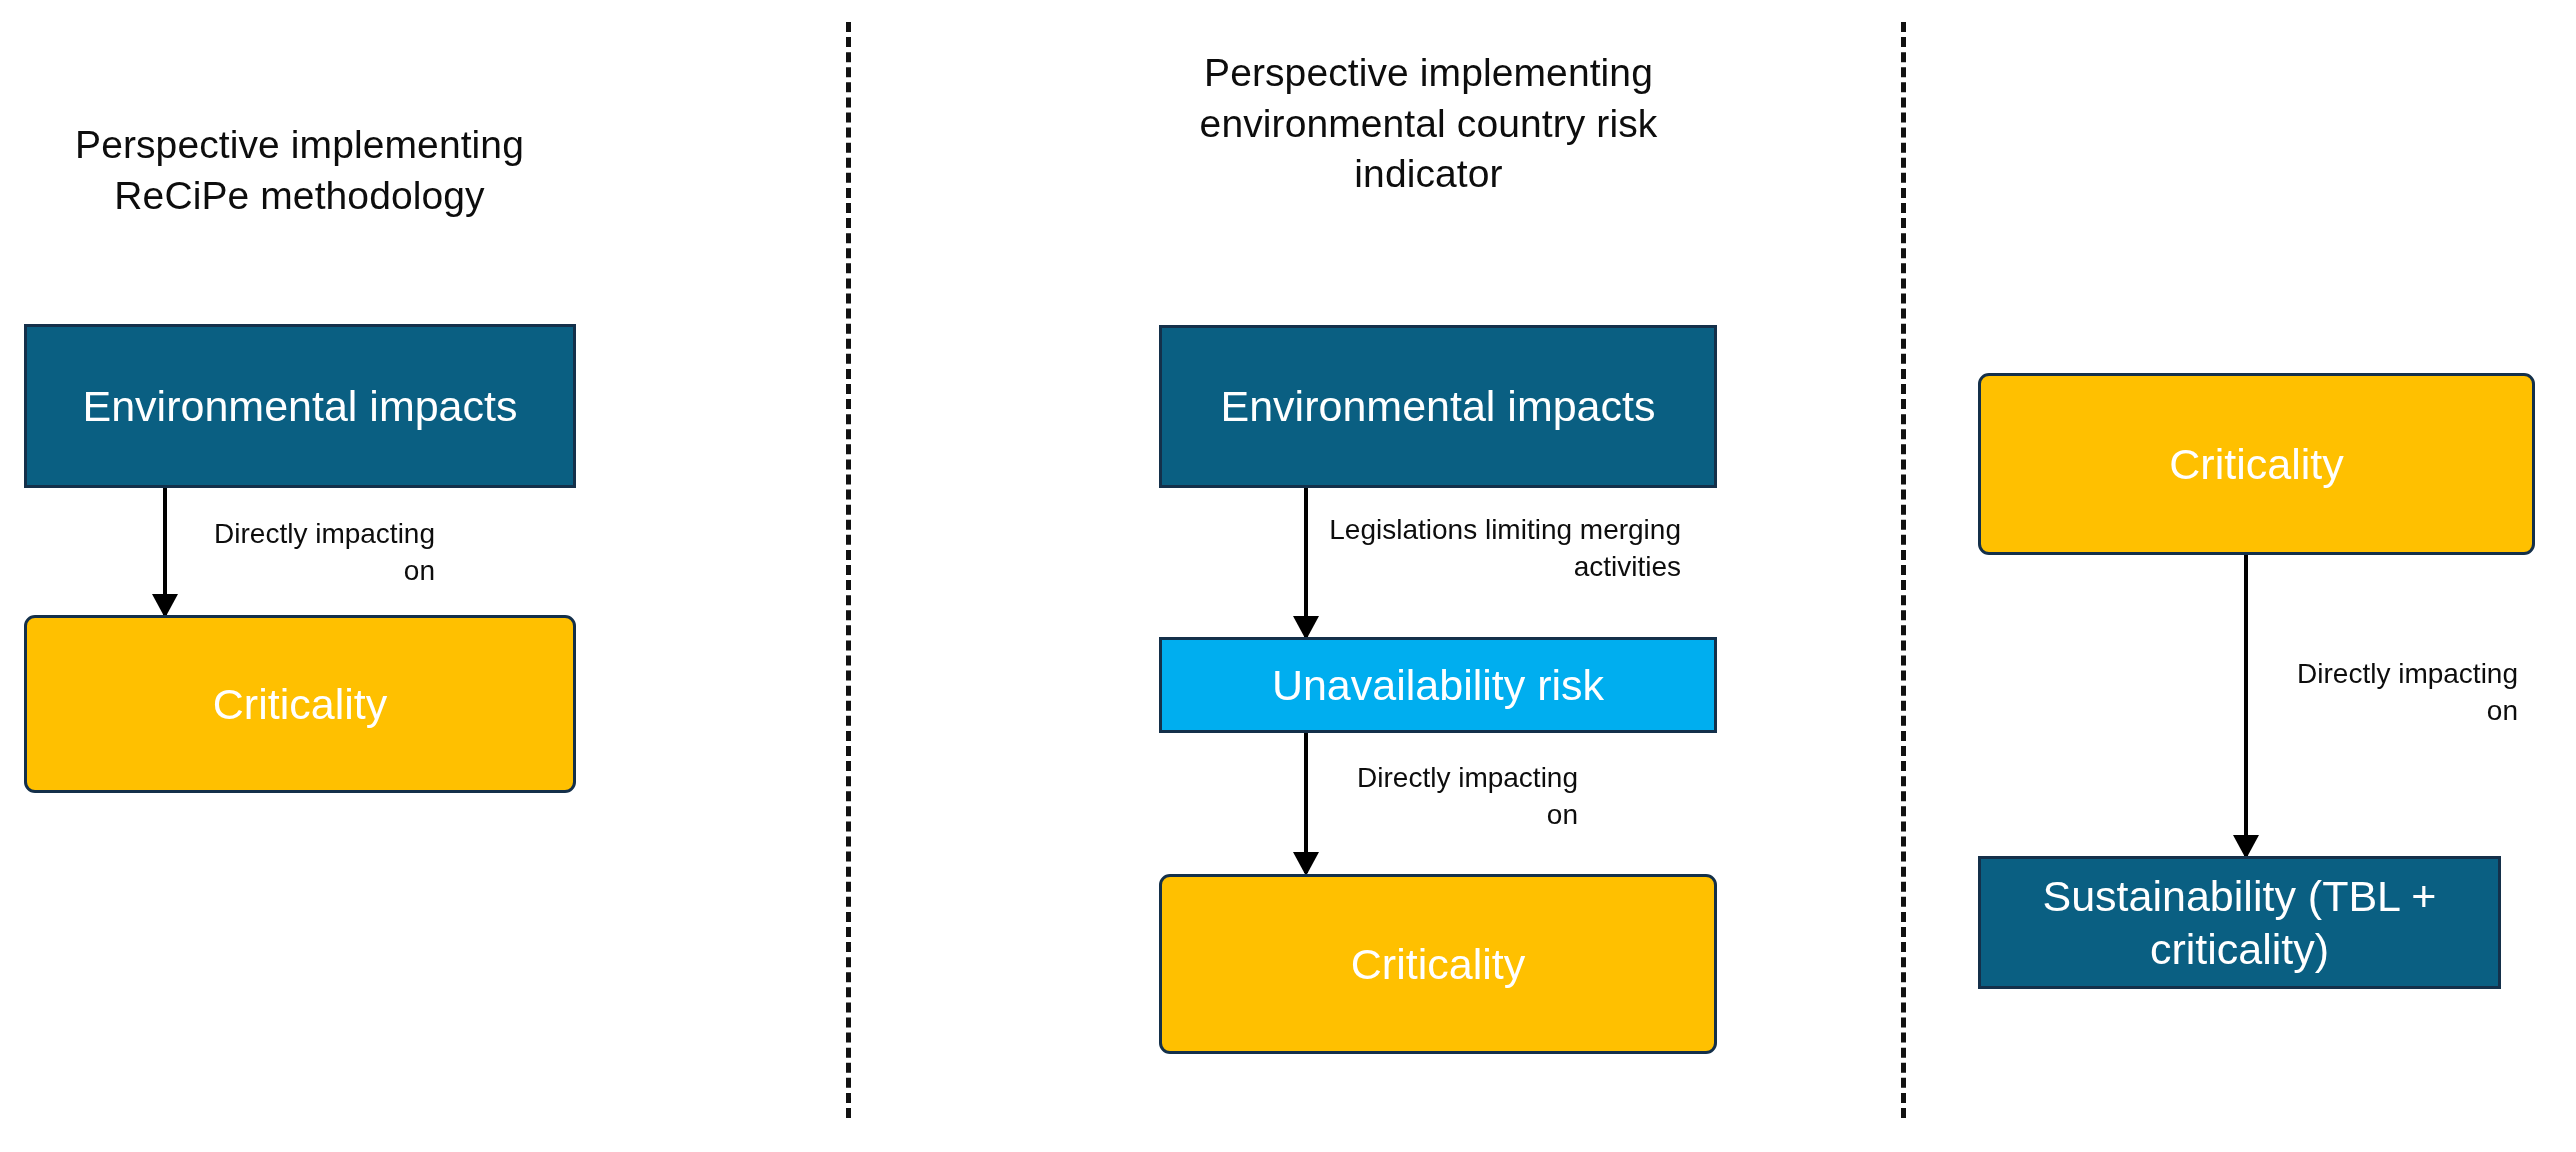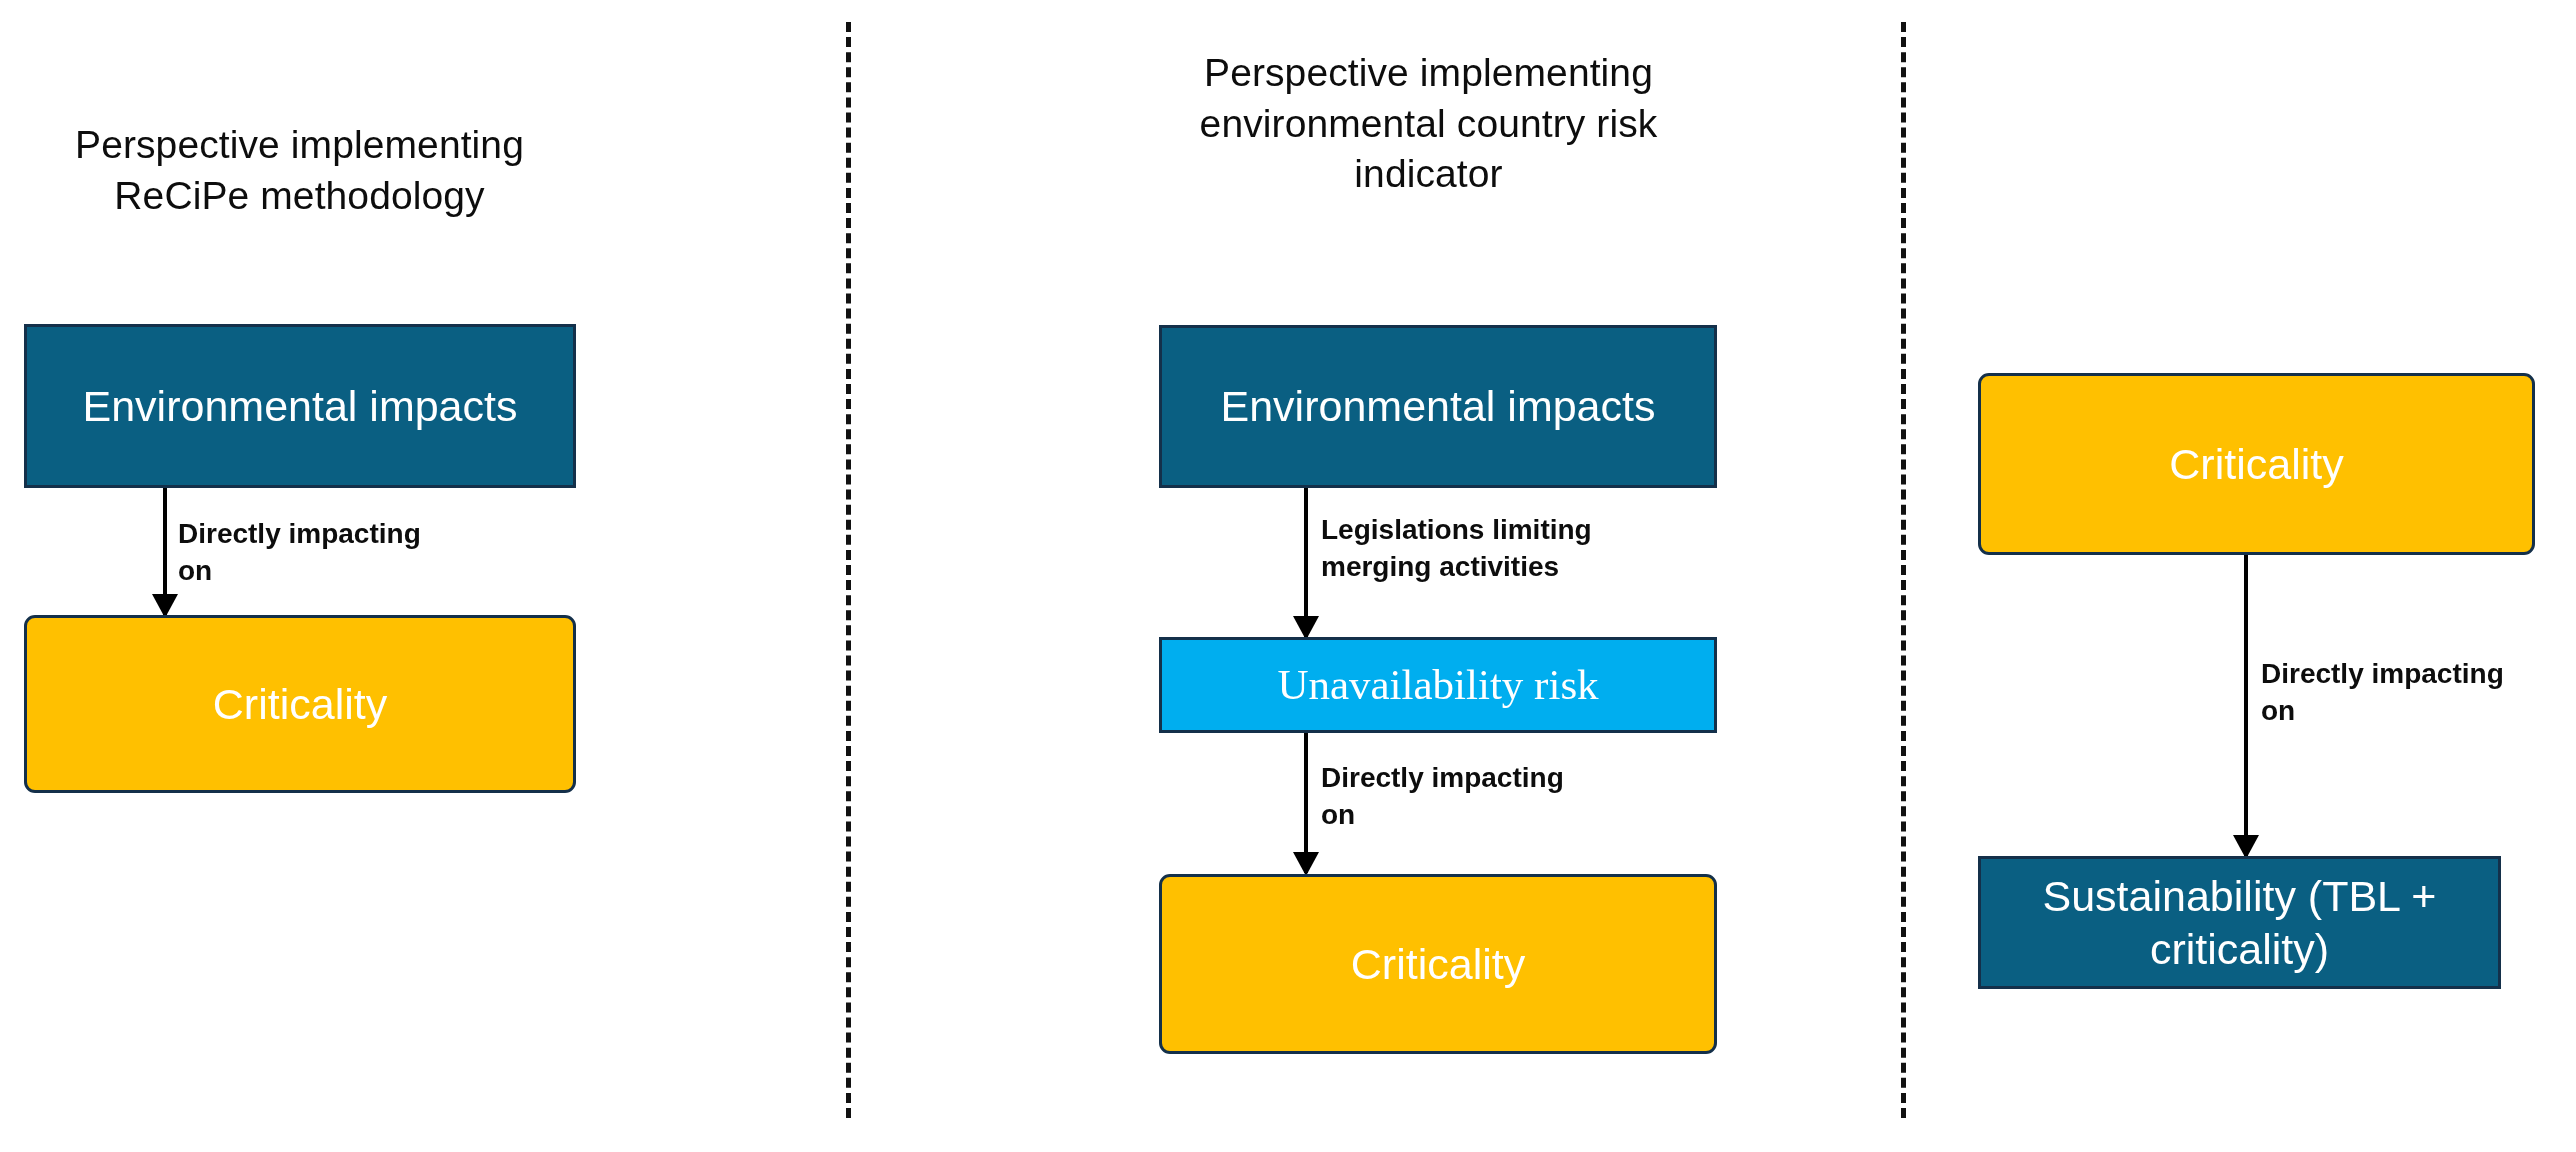--- a/index.html
+++ b/index.html
@@ -62,21 +62,21 @@
     text-align: center;
     color: #ffffff;
     font-size: 43px;
     line-height: 1.22;
     font-weight: 400;
     padding: 3.4px 10.3px;
     white-space: pre-line;
   }
   .box-teal   { background: #0A5F82; }
   .box-yellow { background: #FFC000; border-radius: 11px; }
-  .box-cyan   { background: #00AEEF; font-family: Liberation Serif, serif; }
+  .box-cyan   { background: #00AEEF; }
 
   
   #box-1-env  { left: 24px; top: 324px; width: 552px; height: 164px; }
   #box-1-crit { left: 24px; top: 615px; width: 552px; height: 178px; }
 
   
   #box-2-env    { left: 313px; top: 325px; width: 558px; height: 163px; }
   #box-2-unavl  { left: 313px; top: 637px; width: 558px; height: 96px; }
   #box-2-crit   { left: 313px; top: 874px; width: 558px; height: 180px; }
 
@@ -105,23 +105,23 @@
   #arrow-2-top  { left: 458px; top: 488px;  height: 149px; }
   #arrow-2-bot  { left: 458px; top: 733px;  height: 140px; }
   #arrow-3      { left: 343px; top: 555px;  height: 301px; }
 
   
   .edge-label {
     position: absolute;
     color: #0d0d0d;
     font-size: 28px;
     line-height: 1.32;
-    font-weight: 700;
+    font-weight: 400;
     white-space: pre-line;
-    text-align: left;
+    text-align: right;
   }
   #label-1     { left: 178px; top: 516px; width: 257px; }
   #label-2-top { left: 475px; top: 512px; width: 360px; }
   #label-2-bot { left: 475px; top: 760px; width: 257px; }
   #label-3     { left: 360px; top: 656px; width: 257px; }
 </style>
 </head>
 <body>
 
 <div id="canvas">

